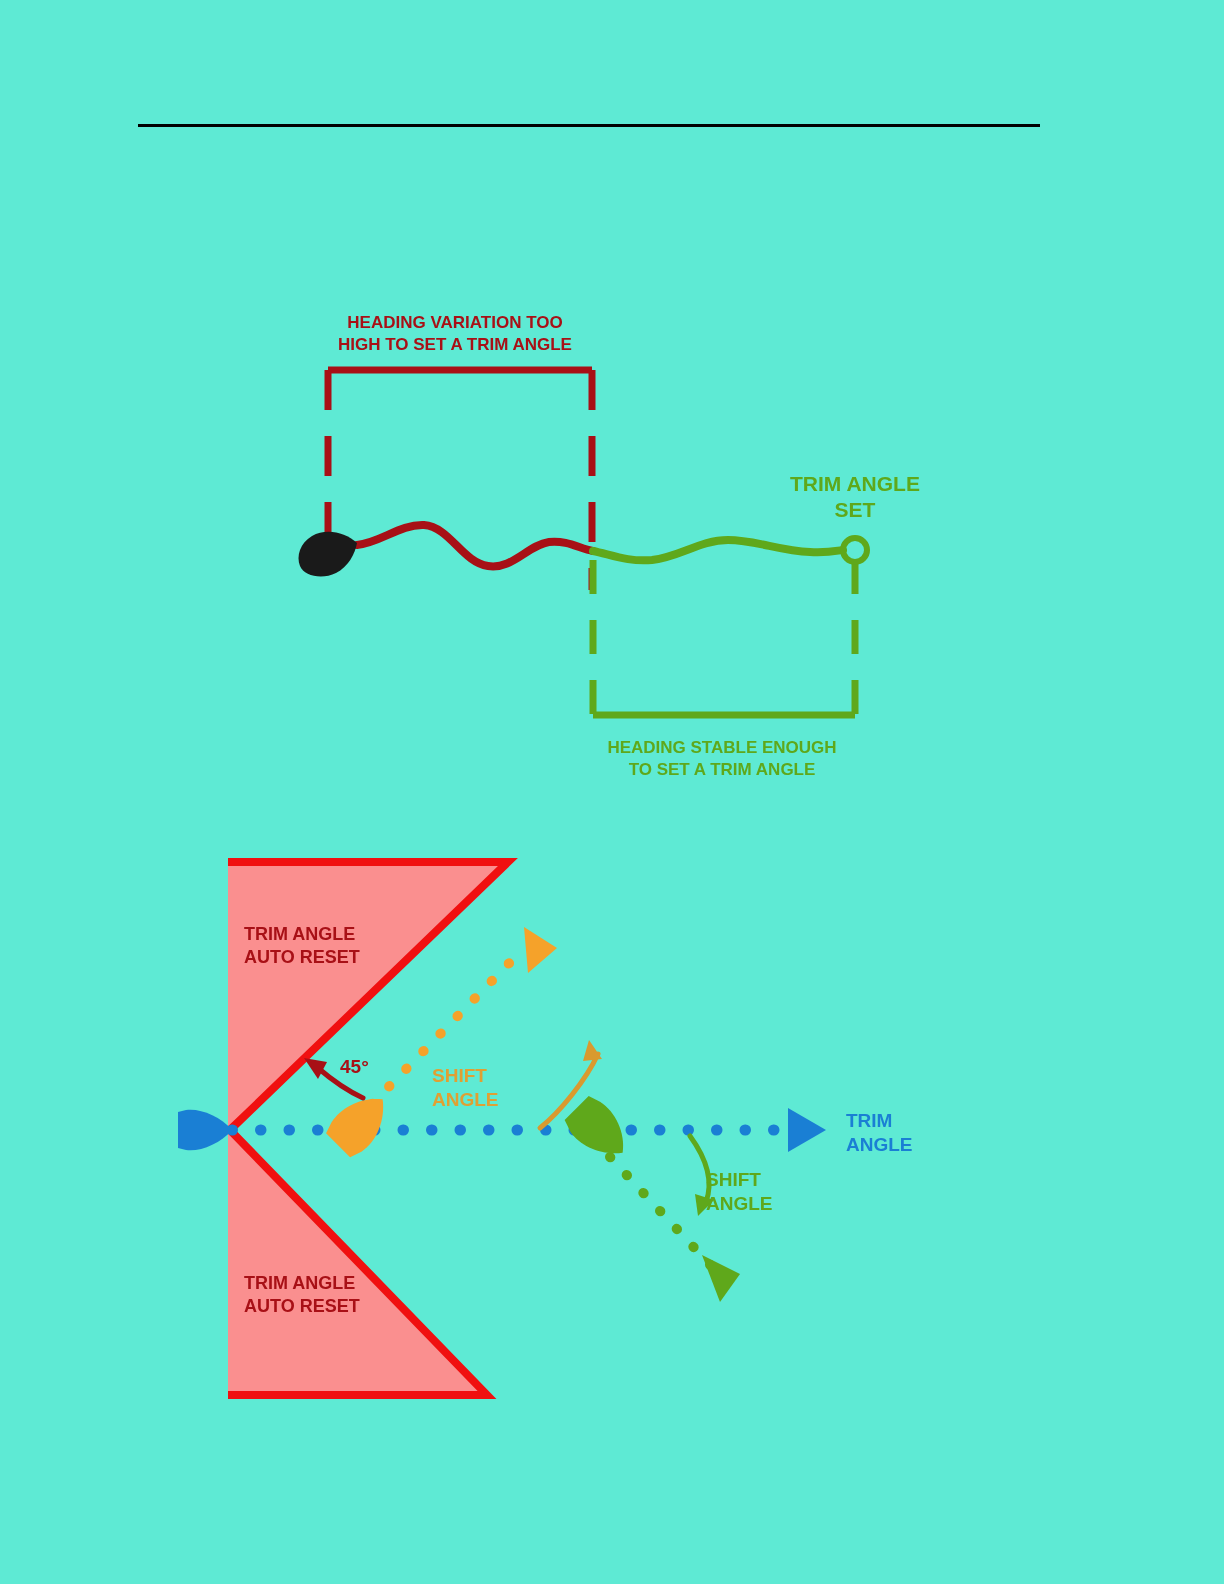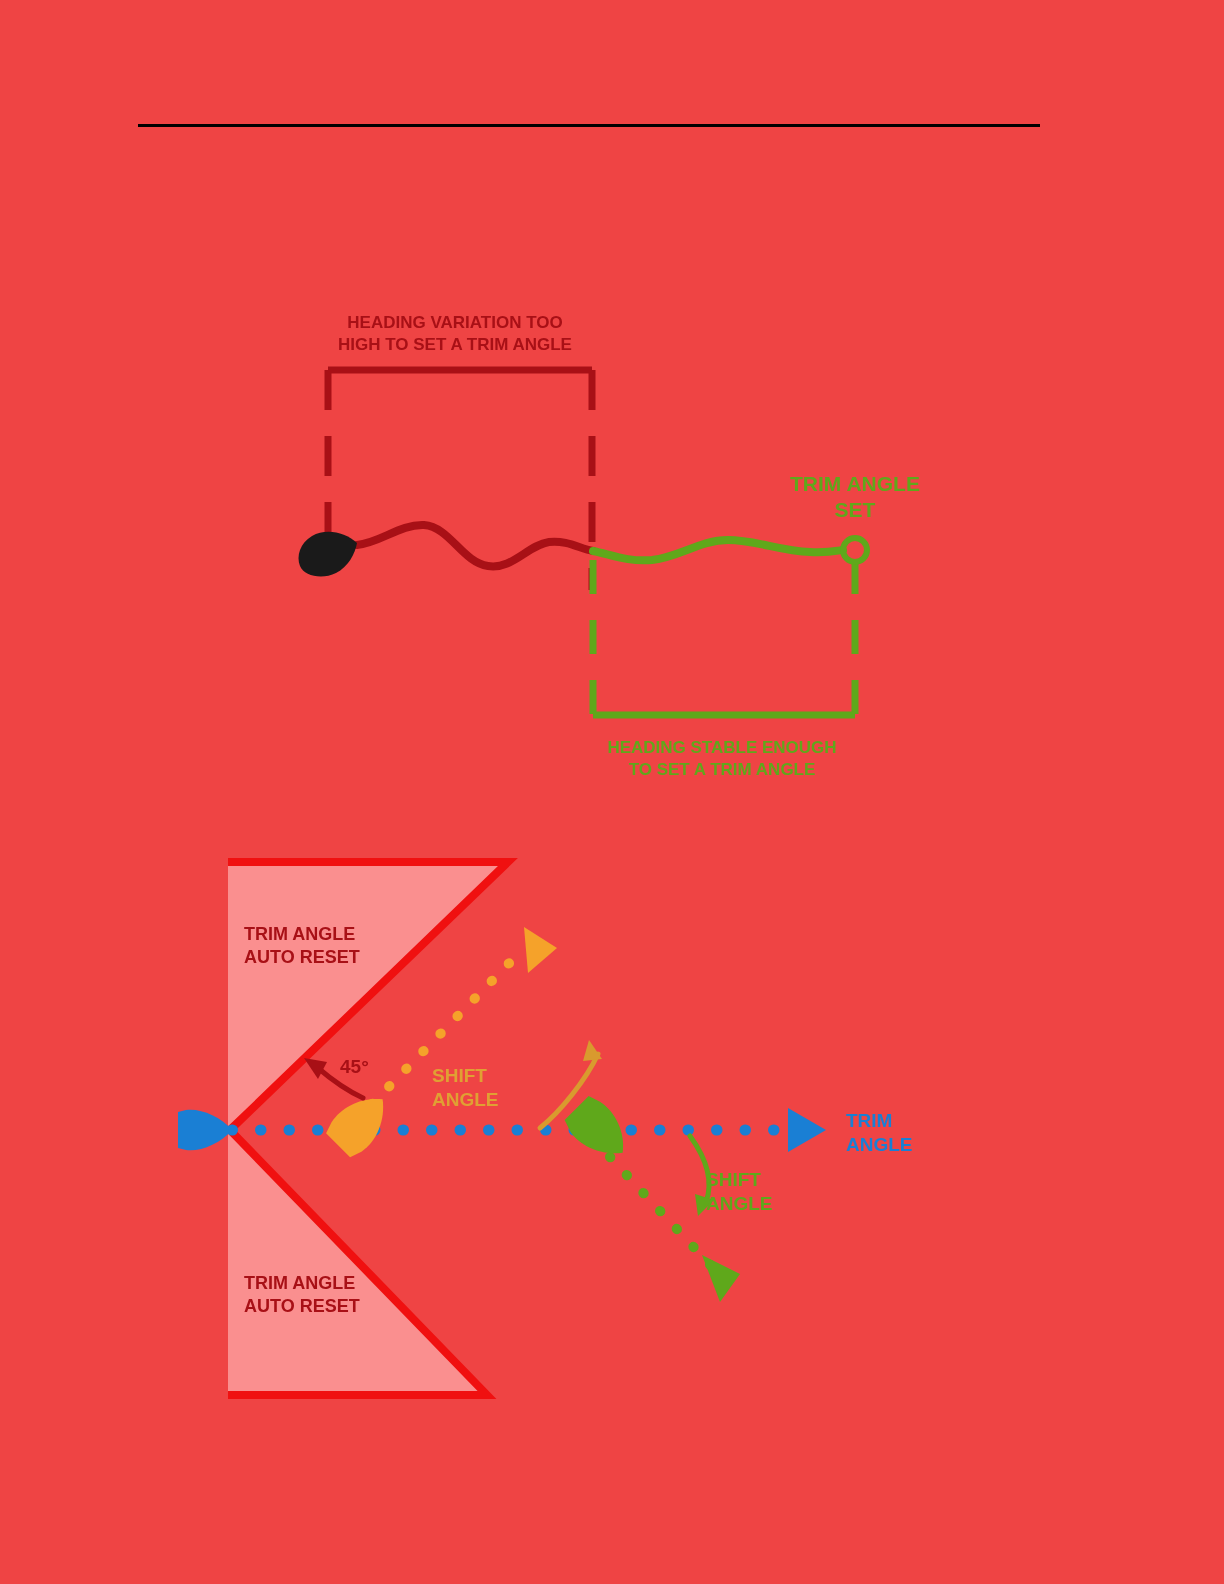--- a/index.html
+++ b/index.html
@@ -10,21 +10,21 @@
   body {
     width: 1224px;
     height: 1584px;
     position: relative;
     font-family: "Liberation Sans", sans-serif;
     overflow: hidden;
   }
   .page {
     position: absolute;
     inset: 0;
-    background: #ef4444;
+    background: #5eead4;
   }
   .header-rule {
     position: absolute;
     left: 138px;
     top: 124px;
     width: 902px;
     height: 3px;
     background: #000000;
   }
   .diagram {

